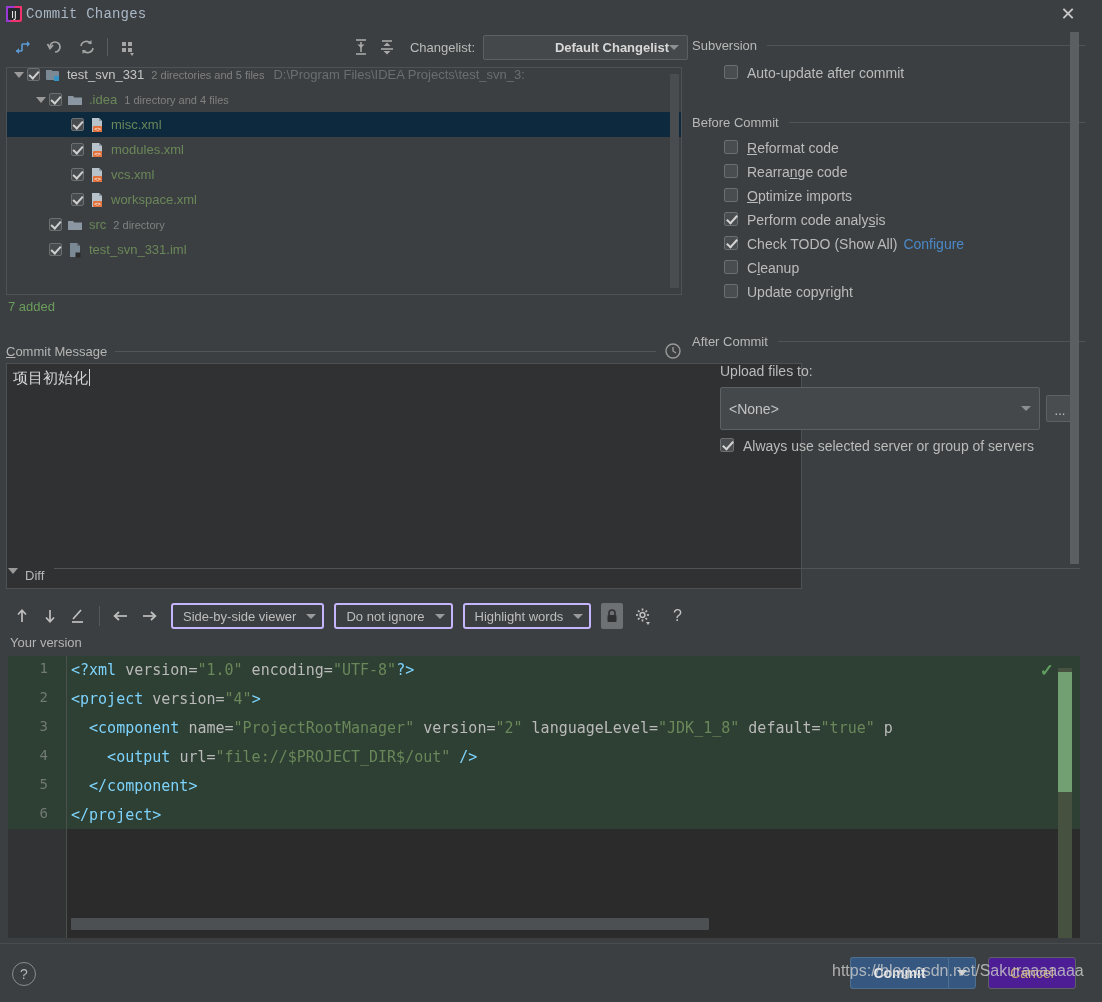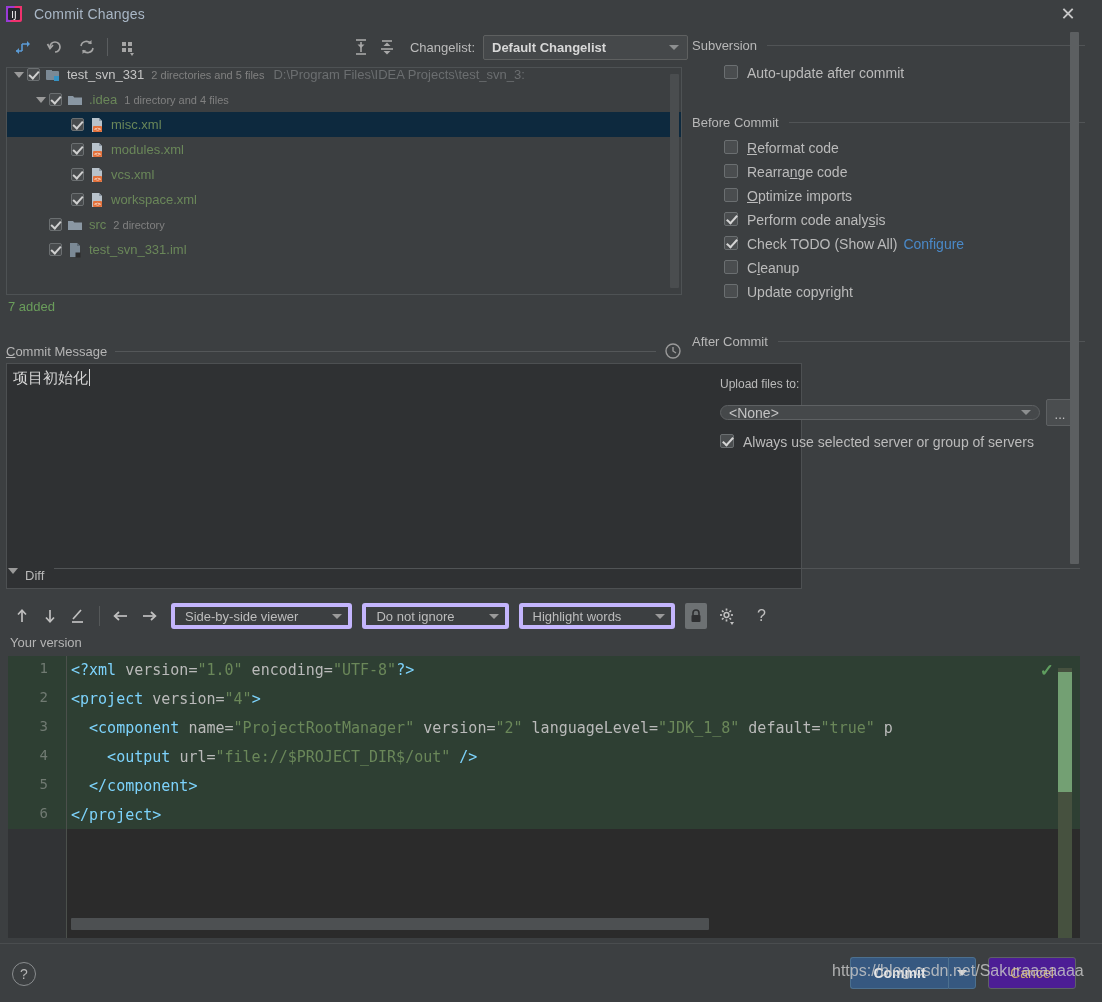--- a/index.html
+++ b/index.html
@@ -13,33 +13,33 @@
     overflow:hidden;
     position:relative;
   }
 
   
   #titlebar{
     position:absolute; left:0; top:0; width:1102px; height:27px;
     background:#3c3f41;
     display:flex; align-items:center;
   }
-  #app-icon{ width:16px;height:16px;margin-left:6px;margin-right:12px;flex:0 0 auto;position:relative;}
-  #title-text{ font-size:14px; color:#a9b7c6; letter-spacing:.2px;}
+  #app-icon{ width:16px;height:16px;margin-left:6px;margin-right:4px;flex:0 0 auto;position:relative;}
+  #title-text{ font-size:14px; color:#a9b7c6; letter-spacing:.2px;font-family:Liberation Mono, monospace;}
   #close-btn{
     position:absolute; right:14px; top:0px; width:40px; height:27px;
     display:flex;align-items:center;justify-content:center;
     color:#c8c8c8; font-size:18px; font-weight:300; cursor:pointer;
     font-family:"DejaVu Sans", sans-serif;
   }
 
   
   #left-col{ position:absolute; left:0; top:27px; width:688px; height:535px; }
 
-  #tree-toolbar{ position:relative; height:40px; display:flex; align-items:center; }
+  #tree-toolbar{ position:relative; height:40px; display:flex; align-items:center;text-align:right; }
   .tbtn{
     width:26px;height:26px;display:flex;align-items:center;justify-content:center;
     cursor:pointer;flex:0 0 auto;
   }
   .tbsep{ width:1px;height:18px;background:#5a5d5f;margin:0 7px;flex:0 0 auto;}
   #changelist-label{ color:#bbbbbb; font-size:13px; margin-right:8px; white-space:nowrap;}
   #changelist-combo{
     width:205px;height:25px;background:#45484a;border:1px solid #5e6060;border-radius:2px;
     display:flex;align-items:center;padding:0 4px 0 8px;cursor:pointer;
   }
@@ -106,24 +106,24 @@
     width:14px;height:14px;border:1px solid #6b6f71;background:#4a4d4f;border-radius:2px;
     flex:0 0 auto;margin-right:9px;position:relative;cursor:pointer;
   }
   .opt-cb.on::after{
     content:"";position:absolute;left:4px;top:0px;width:4px;height:9px;
     border:solid #d4d4d4;border-width:0 2px 2px 0;transform:rotate(42deg);
   }
   .opt-label{ color:#bbbbbb;font-size:14px;white-space:nowrap;}
   .opt-label u{ text-decoration:underline;}
   .opt-link{ color:#4a89c8;font-size:14px;margin-left:6px;cursor:pointer;}
-  #upload-label{ color:#bbbbbb;font-size:12px;padding-left:28px;margin-top:28px;margin-bottom:8px;}
+  #upload-label{ color:#bbbbbb;font-size:14px;padding-left:28px;margin-top:14px;margin-bottom:8px;}
   #upload-row{ display:flex;align-items:center;padding-left:28px;}
   #upload-combo{
-    width:320px;height:15px;background:#45484a;border:1px solid #5e6163;border-radius:11px;
+    width:320px;height:43px;background:#45484a;border:1px solid #5e6163;border-radius:2px;
     display:flex;align-items:center;padding:0 4px 0 8px;cursor:pointer;
   }
   #upload-value{ flex:1;color:#c3c3c3;font-size:14px;}
   #upload-dots{
     width:28px;height:27px;margin-left:6px;background:#4a4d4f;border:1px solid #5e6163;border-radius:2px;
     display:flex;align-items:flex-end;justify-content:center;color:#c0c0c0;font-size:13px;
     padding-bottom:3px;cursor:pointer;
   }
   #right-vscroll{
     position:absolute;left:1070px;top:32px;width:9px;height:532px;background:#5c5f61;border-radius:1px;cursor:pointer;
@@ -133,22 +133,22 @@
   #diff-head{ position:absolute;left:8px;top:568px;width:1072px;height:20px;display:flex;align-items:flex-start;}
   #diff-caret{ width:0;height:0;border-left:5px solid transparent;border-right:5px solid transparent;
                border-top:6px solid #9a9a9a;margin-right:7px;cursor:pointer;}
   #diff-title{ color:#b8b8b8;font-size:13px;margin-right:10px;}
   #diff-line{ flex:1;height:1px;background:#515456;}
 
   #diff-toolbar{ position:absolute;left:8px;top:600px;height:32px;display:flex;align-items:center;}
   .dbtn{ width:28px;height:28px;display:flex;align-items:center;justify-content:center;cursor:pointer;flex:0 0 auto;}
   .dsep{ width:1px;height:20px;background:#555859;margin:0 7px;flex:0 0 auto;}
   .dcombo{
-    height:26px;border:4px solid #c4b5fd;border-radius:3px;display:flex;align-items:center;
-    padding:0 6px 0 10px;margin-right:10px;cursor:pointer;background:transparent;gap:24px;
+    height:26px;border:2px solid #c4b5fd;border-radius:3px;display:flex;align-items:center;
+    padding:0 6px 0 10px;margin-right:10px;cursor:pointer;background:transparent;
   }
   .dcombo span{ color:#bdbdbd;font-size:13px;white-space:nowrap;margin-right:10px;}
   .dcombo i{ width:0;height:0;border-left:5px solid transparent;border-right:5px solid transparent;
              border-top:5px solid #9a9a9a;display:block;}
   #lock-btn{ width:22px;height:26px;background:#6d7173;border-radius:2px;display:flex;align-items:center;
              justify-content:center;margin-right:6px;cursor:pointer;flex:0 0 auto;}
   #your-version{ position:absolute;left:10px;top:635px;color:#b4b4b4;font-size:13px;}
 
   #diff-area{ position:absolute;left:8px;top:656px;width:1072px;height:282px;background:#2b2b2b;overflow:hidden;}
   #gutter{ position:absolute;left:0;top:0;width:58px;height:173px;background:#2e3f33;}

